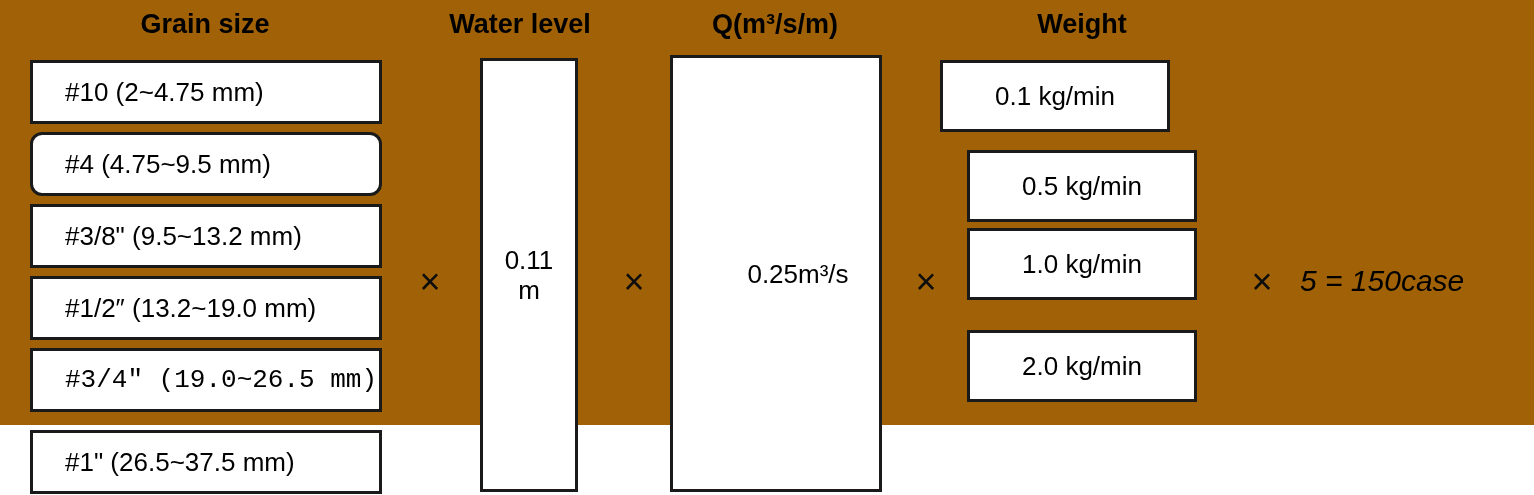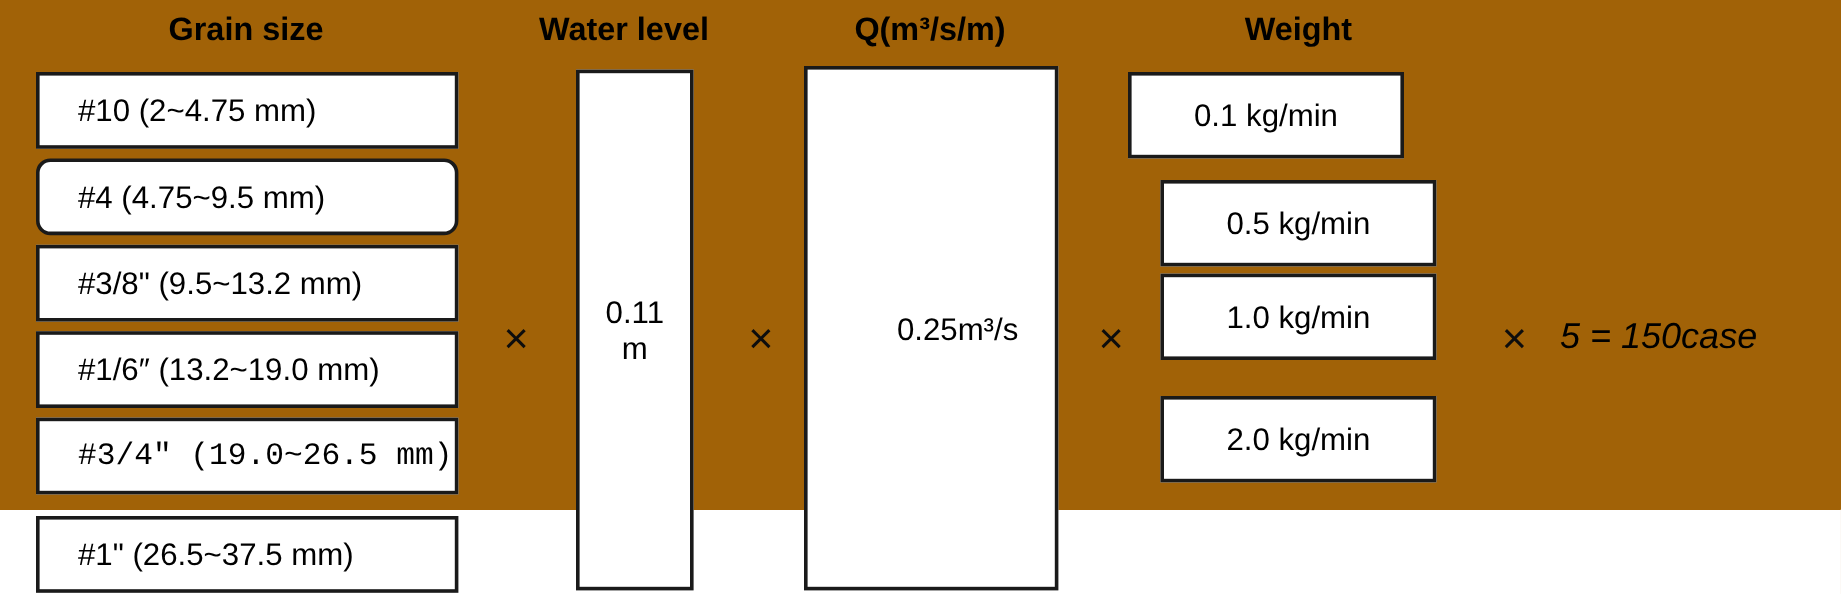--- a/index.html
+++ b/index.html
@@ -103,21 +103,21 @@
   <div class="box grain" style="left:30px; top:60px; width:352px; height:64px;">
     <span class="nowrap">#10 (2~4.75 mm)</span>
   </div>
   <div class="box grain" style="left:30px; top:132px; width:352px; height:64px;border-radius:12px;">
     <span class="nowrap">#4 (4.75~9.5 mm)</span>
   </div>
   <div class="box grain" style="left:30px; top:204px; width:352px; height:64px;">
     <span class="nowrap">#3/8" (9.5~13.2 mm)</span>
   </div>
   <div class="box grain" style="left:30px; top:276px; width:352px; height:64px;">
-    <span class="nowrap">#1/6″ (13.2~19.0 mm)</span>
+    <span class="nowrap">#1/2″ (13.2~19.0 mm)</span>
   </div>
   <div class="box grain" style="left:30px; top:348px; width:352px; height:64px;font-family:Liberation Mono, monospace;">
     <span class="nowrap">#3/4″ (19.0~26.5 mm)</span>
   </div>
   <div class="box grain" style="left:30px; top:430px; width:352px; height:64px;">
     <span class="nowrap">#1" (26.5~37.5 mm)</span>
   </div>
 
   <div class="times" style="left:408px; top:264px; width:44px;">
     <span>×</span>

